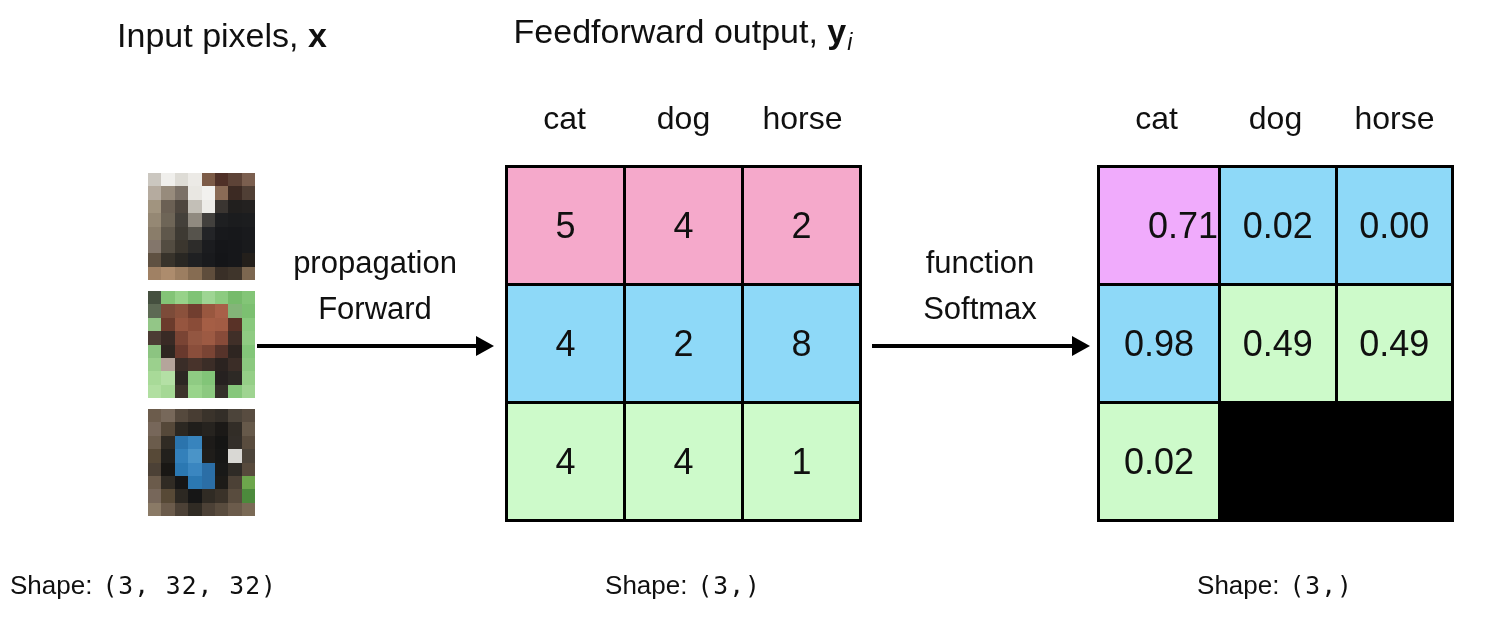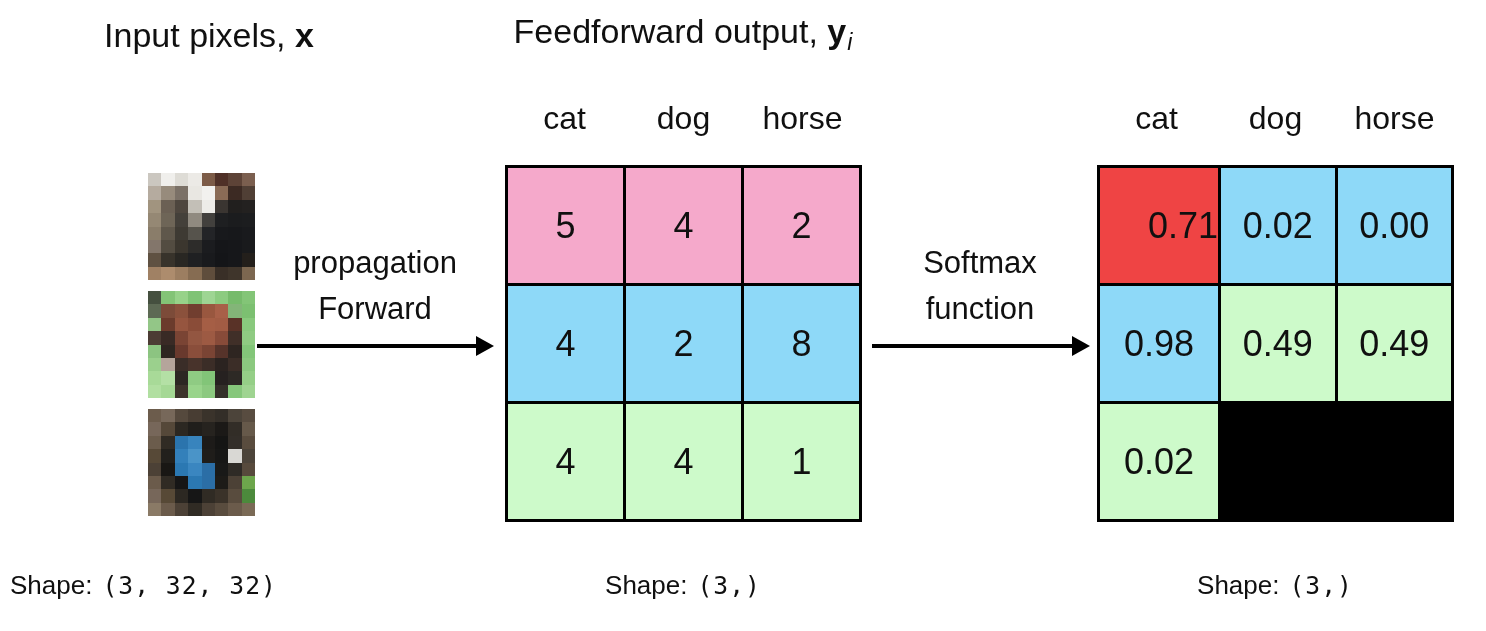--- a/index.html
+++ b/index.html
@@ -19,21 +19,21 @@
   .arrow-head { width:0; height:0; border-left:18px solid #000; border-top:10px solid transparent; border-bottom:10px solid transparent; }
   .arrow-label { text-align:center; font-size:31px; line-height:1.48; white-space:nowrap; }
   .shape { font-size:26px; white-space:nowrap; }
   .shape .mono { font-family:"DejaVu Sans Mono", monospace; font-size:0.95em; margin-left:10px; letter-spacing:1px; }
 </style>
 </head>
 <body>
 
 <div class="canvas">
 
-  <div class="abs title" style="left:4px; top:16px; width:410px;">
+  <div class="abs title" style="left:17px; top:16px; width:410px;">
     <span>Input pixels, </span><span class="mbold">x</span>
   </div>
 
   <div class="abs photo" style="left:148px; top:173px;">
       <div style="background: rgb(203, 199, 192);"></div>
       <div style="background: rgb(240, 239, 236);"></div>
       <div style="background: rgb(222, 220, 214);"></div>
       <div style="background: rgb(236, 234, 230);"></div>
       <div style="background: rgb(124, 91, 71);"></div>
       <div style="background: rgb(79, 48, 39);"></div>
@@ -260,35 +260,35 @@
     <div class="cell" style="background: rgb(205, 250, 202);">4</div>
     <div class="cell" style="background: rgb(205, 250, 202);">4</div>
     <div class="cell" style="background: rgb(205, 250, 202);">1</div>
   </div>
 
   <div class="abs shape" style="left:483px; top:570px; width:400px; text-align:center;">
     <span>Shape:</span><span class="mono">(3,)</span>
   </div>
 
   <div class="abs arrow-label" style="left:875px; top:240px; width:210px;">
+    <div>function</div>
     <div>Softmax</div>
-    <div>function</div>
   </div>
   <div class="abs arrow-line" style="left:872px; top:344px; width:201px;"></div>
   <div class="abs arrow-head" style="left:1072px; top:336px;"></div>
 
 
   <div class="abs col-headers" style="left:1097px; top:100px; width:357px;">
     <div class="col-header">cat</div>
     <div class="col-header">dog</div>
     <div class="col-header">horse</div>
   </div>
 
   <div class="abs grid-table" style="left:1097px; top:165px;">
-    <div class="cell" style="background: #ef4444; padding-left: 48px;">0.71</div>
+    <div class="cell" style="background: #f0abfc; padding-left: 48px;">0.71</div>
     <div class="cell" style="background: rgb(142, 217, 248);">0.02</div>
     <div class="cell" style="background: rgb(142, 217, 248);">0.00</div>
     <div class="cell" style="background: rgb(142, 217, 248);">0.98</div>
     <div class="cell" style="background: rgb(205, 250, 202);">0.49</div>
     <div class="cell" style="background: rgb(205, 250, 202);">0.49</div>
     <div class="cell" style="background: rgb(205, 250, 202);">0.02</div>
   </div>
 
   <div class="abs shape" style="left:1075px; top:570px; width:400px; text-align:center;">
     <span>Shape:</span><span class="mono">(3,)</span>

